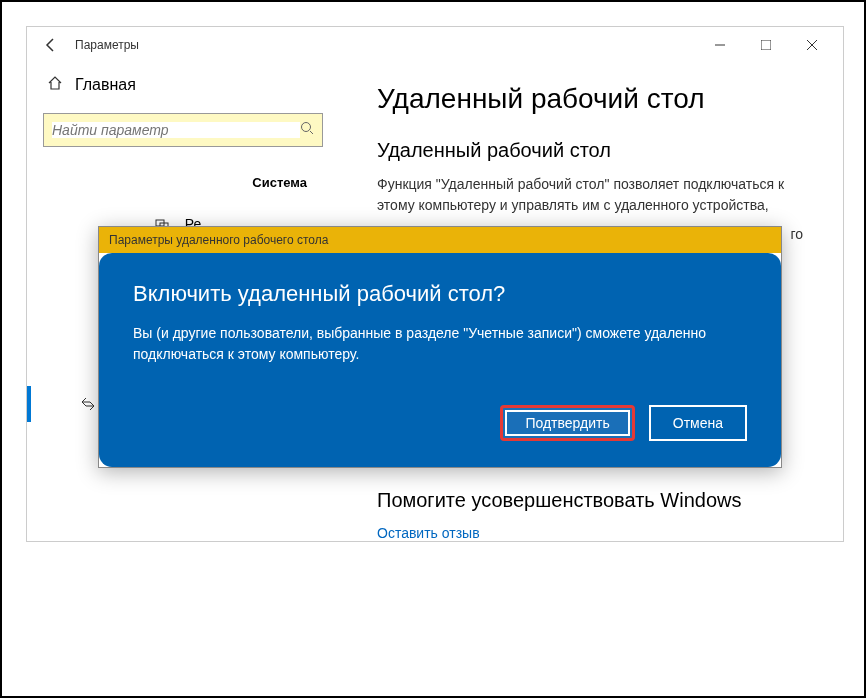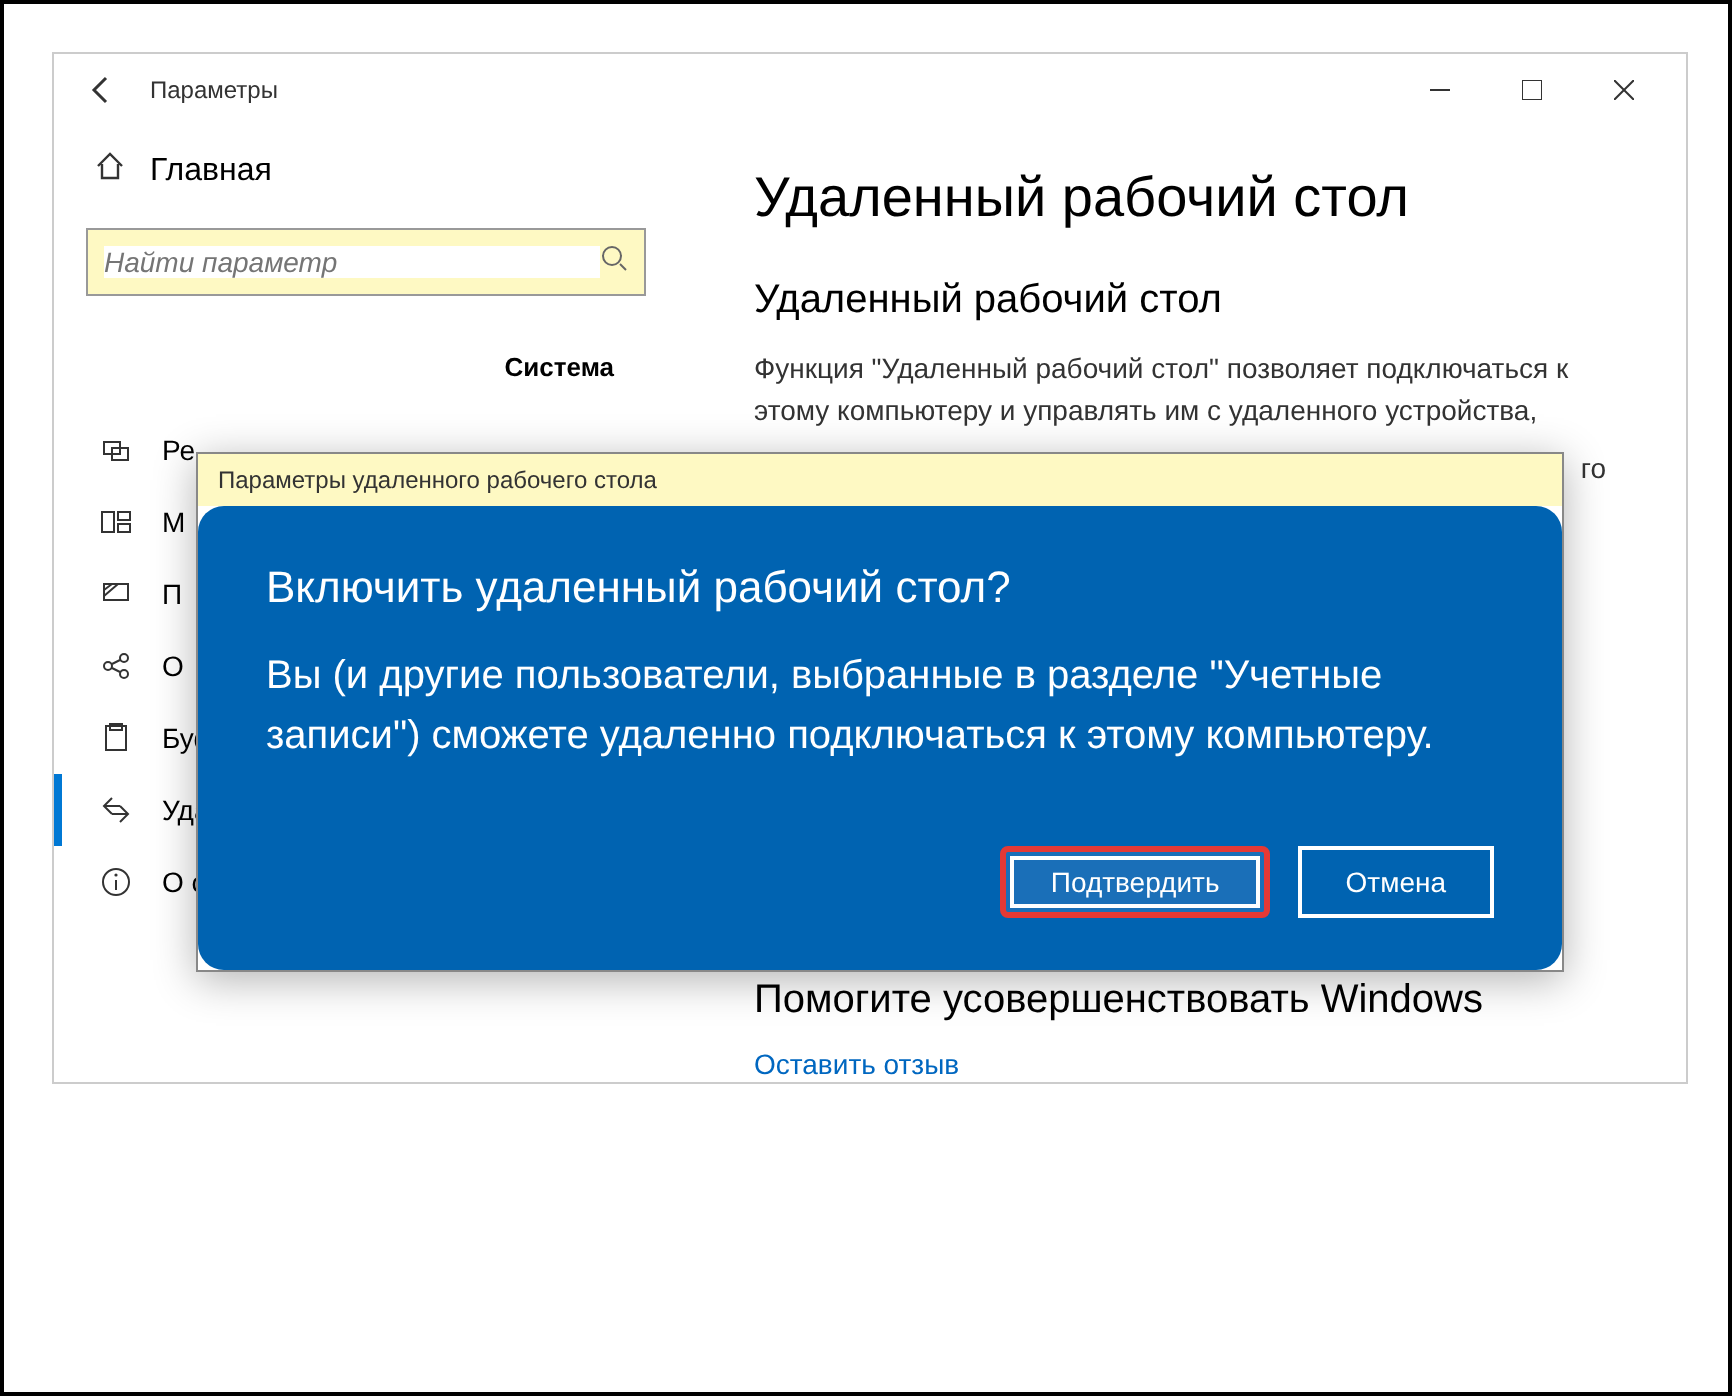--- a/index.html
+++ b/index.html
@@ -10,33 +10,33 @@
 .title { font-size: 12px; color: #333; margin-left: 8px; }
 .win-controls { margin-left: auto; display: flex; }
 .win-btn { width: 46px; height: 32px; display: flex; align-items: center; justify-content: center; color: #333; cursor: pointer; }
 .content { display: flex; height: calc(100% - 36px); }
 .sidebar { width: 310px; padding: 0 20px 0 10px; }
 .home-row { display: flex; align-items: center; gap: 12px; padding: 12px 10px; cursor: pointer; }
 .home-row .icon { width: 16px; }
 .search-box { margin: 6px 0 18px 6px; width: 280px; height: 34px; border: 1px solid #999; display: flex; align-items: center; padding: 0 8px; background: #fef9c3; }
 .search-box input { border: none; outline: none; flex: 1; font-size: 14px; color: #666; font-style: italic; }
 .section-title { font-size: 13px; font-weight: 600; padding: 10px 10px 16px; text-align: right; }
-.nav-item { display: flex; align-items: center; gap: 14px; padding: 10px 12px; cursor: pointer; font-size: 14px; position: relative; }
+.nav-item { display: flex; align-items: center; gap: 14px; padding: 10px 12px; cursor: pointer; font-size: 14px; position: relative; justify-content: center; }
 .nav-item.active::before { content: ''; position: absolute; left: -10px; top: 0; bottom: 0; width: 4px; background: #0078d4; }
 .nav-item .icon { width: 18px; display: flex; justify-content: center; }
 .main { flex: 1; padding: 20px 40px; overflow: hidden; }
 .page-title { font-size: 28px; font-weight: 400; margin-bottom: 24px; }
 .section-h { font-size: 20px; font-weight: 400; margin-bottom: 12px; margin-top: 20px; }
 .body-text { font-size: 14px; line-height: 1.5; color: #333; margin-bottom: 8px; }
 .link { color: #0067c0; font-size: 14px; cursor: pointer; }
 .dialog { position: absolute; left: 96px; top: 224px; width: 684px; background: #fff; box-shadow: 0 4px 20px rgba(0,0,0,0.3); border: 1px solid #888; }
-.dialog-title { font-size: 12px; padding: 6px 10px; background: #fef9c3; color: #333; }
+.dialog-title { font-size: 12px; padding: 6px 10px; background: #eab308; color: #333; }
 .dialog-body { background: #0063b1; color: #fff; padding: 28px 34px 26px; border-radius: 13px; }
 .dialog-h { font-size: 22px; font-weight: 400; margin-bottom: 16px; }
-.dialog-text { font-size: 20px; line-height: 1.5; margin-bottom: 40px; }
+.dialog-text { font-size: 14px; line-height: 1.5; margin-bottom: 40px; }
 .dialog-buttons { display: flex; justify-content: flex-end; gap: 14px; }
 .dlg-btn { padding: 0 22px; height: 36px; border: 2px solid #fff; background: transparent; color: #fff; font-size: 14px; cursor: pointer; display: flex; align-items: center; justify-content: center; }
 .dlg-btn.primary { border: 3px solid #e53935; outline: 2px solid #fff; outline-offset: -7px; background: #1a6fb8; border-radius: 4px; margin-left: 33px; }
 </style>
 </head>
 <body>
 
 <div class="window">
   <div class="titlebar">
     <div class="back-arrow">

